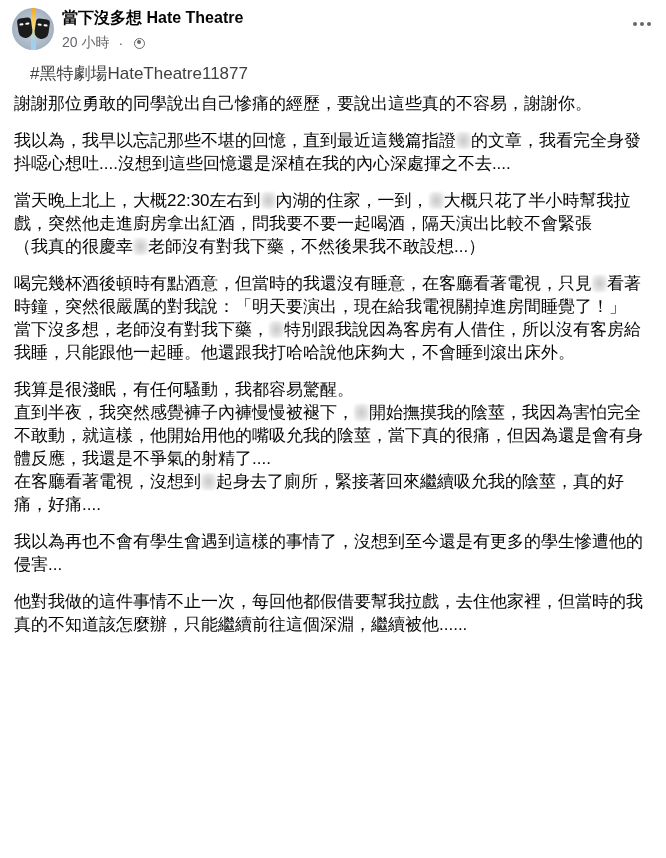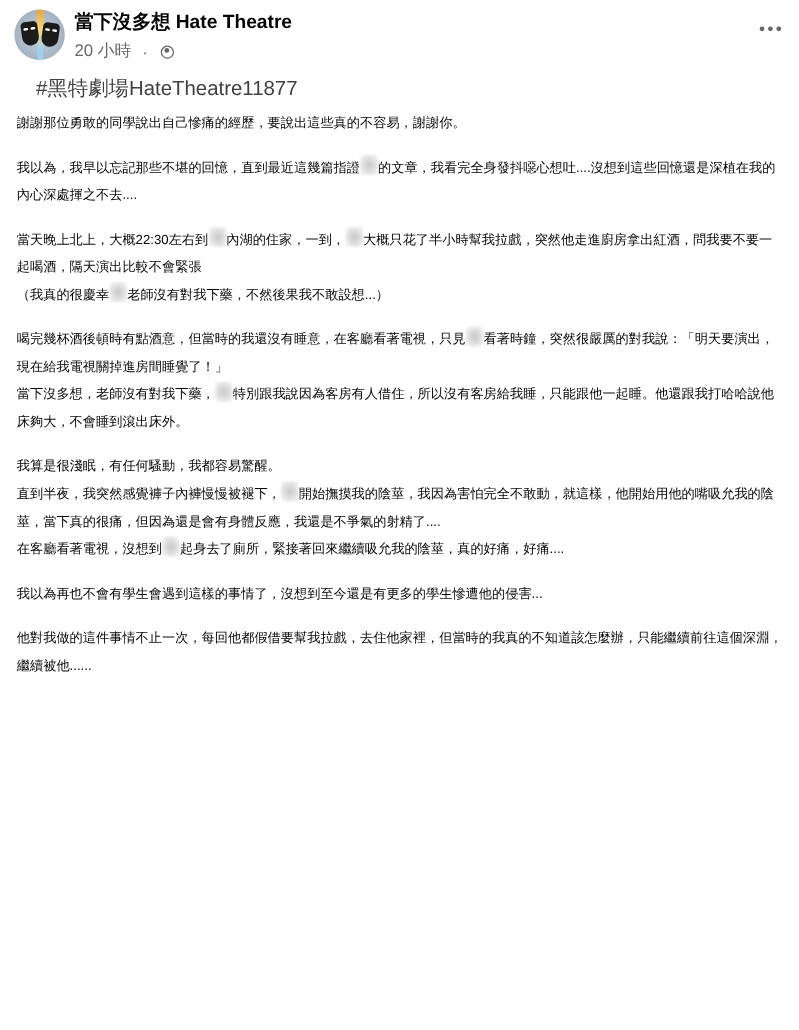--- a/index.html
+++ b/index.html
@@ -33,21 +33,21 @@
     }
     .globe::before { content: ""; position: absolute; left: 2px; top: 1px; width: 4px; height: 4px; background: #65676b; border-radius: 50%; }
     .more-btn {
       position: absolute; right: 10px; top: 10px; width: 28px; height: 16px;
       display: flex; align-items: center; justify-content: center; gap: 3px; cursor: pointer;
     }
     .more-btn span { width: 4px; height: 4px; border-radius: 50%; background: #65676b; display: block; }
     .hashtag {
       position: absolute; left: 14px; top: 62px; font-size: 17px; color: #404040; text-decoration: none; cursor: pointer; margin-left: 16px;
     }
-    .content { position: absolute; left: 14px; top: 92px; width: 640px; font-size: 11px; line-height: 23px; color: #050505; }
+    .content { position: absolute; left: 14px; top: 92px; width: 640px; font-size: 17px; line-height: 23px; color: #050505; }
     .content p { margin: 0 0 14px 0; }
     .content p.tight { margin-bottom: 0; }
     .blur {
       display: inline-block; width: 15px; height: 17px; vertical-align: -3px;
       background: radial-gradient(ellipse at center, #c8c8c8 0%, #e3e3e3 55%, rgba(255,255,255,0) 100%);
       filter: blur(1px);
     }
   </style>
 </head>
 <body>

